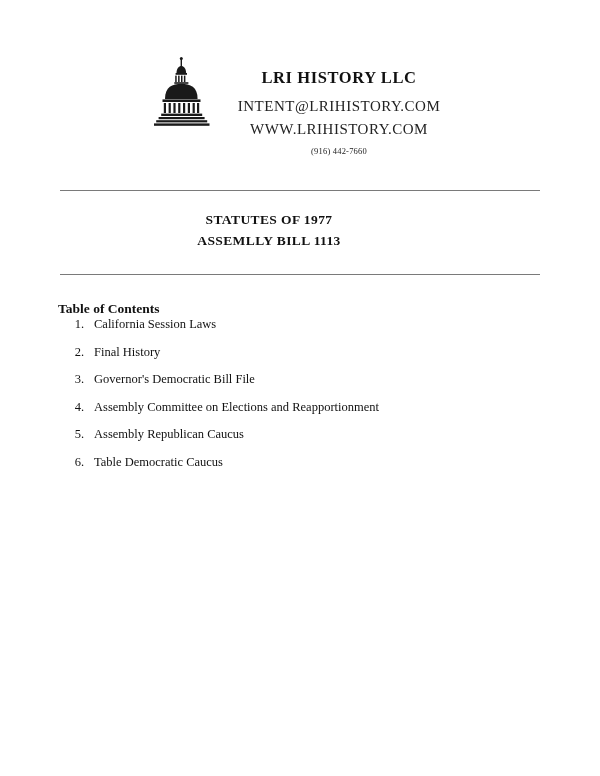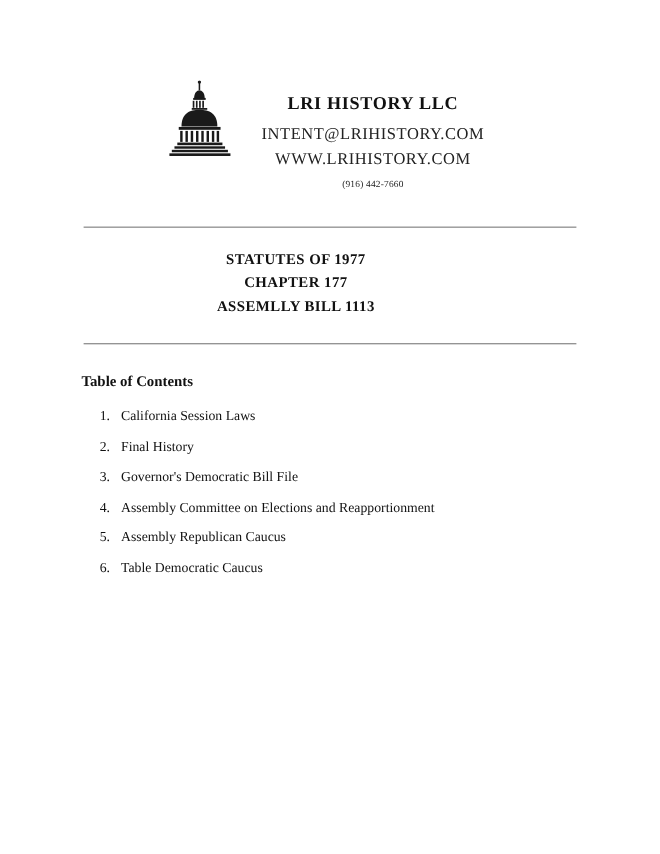--- a/index.html
+++ b/index.html
@@ -12,21 +12,21 @@
     height: 776px;
     font-family: "Liberation Serif", serif;
     color: #1a1a1a;
     position: relative;
     overflow: hidden;
   }
   .page {
     width: 600px;
     height: 568px;
     box-sizing: border-box;
-    padding: 16px;
+    padding: 0;
     position: relative;
   }
 
   
   .letterhead {
     display: flex;
     flex-direction: row;
     align-items: flex-start;
     justify-content: center;
     padding-top: 56px;
@@ -92,21 +92,21 @@
 
   
   .toc {
     padding-left: 58px;
     padding-top: 26px;
   }
   .toc-heading {
     font-size: 13.5px;
     font-weight: bold;
     color: #111111;
-    margin-bottom: 16px;
+    margin-bottom: 0;
   }
   .toc-list {
     margin: 0;
     padding: 0;
     list-style: none;
   }
   .toc-item {
     display: flex;
     flex-direction: row;
     align-items: baseline;
@@ -175,21 +175,20 @@
       <div class="org-contact">WWW.LRIHISTORY.COM</div>
       <div class="org-phone">(916) 442-7660</div>
     </div>
 
   </div>
 
   <hr class="rule rule-top">
 
   <div class="title-block">
     <div class="title-line">STATUTES OF 1977</div>
-    <div class="title-line">CHAPTER  177</div>
     <div class="title-line">ASSEMLLY BILL 1113</div>
   </div>
 
   <hr class="rule rule-bottom">
 
   <div class="toc">
     <div class="toc-heading">Table of Contents</div>
     <ul class="toc-list">
       <li class="toc-item">
         <span class="toc-num">1.</span>

